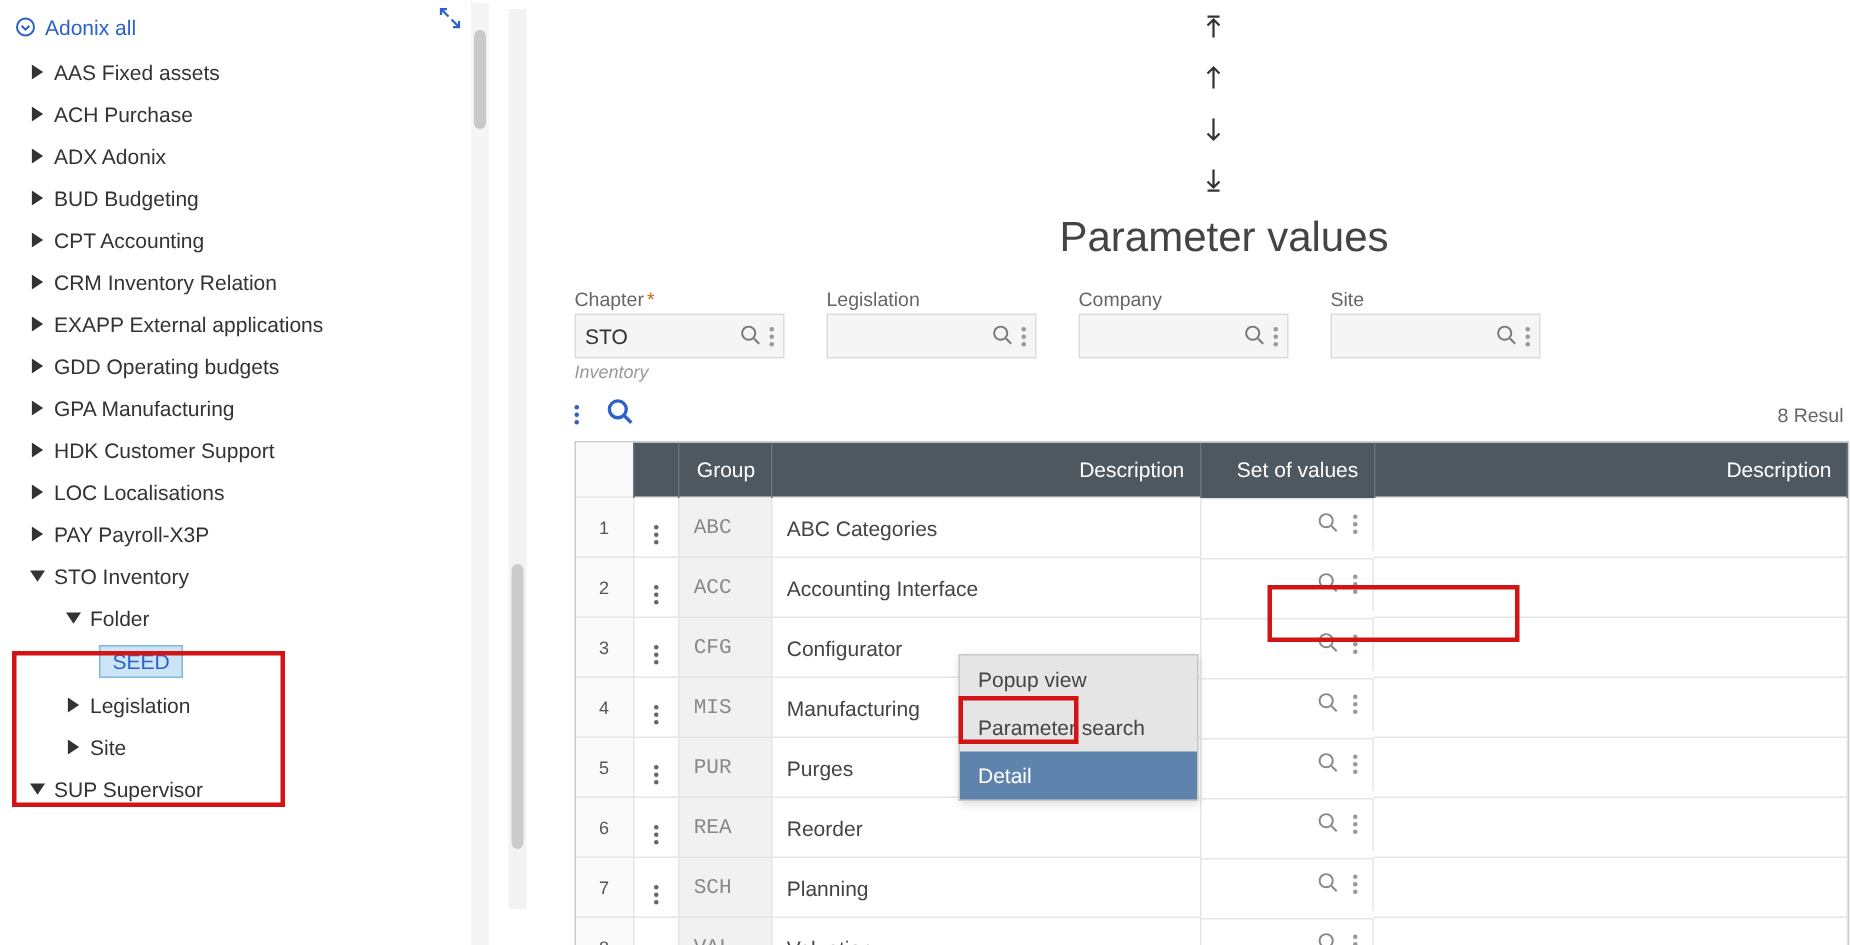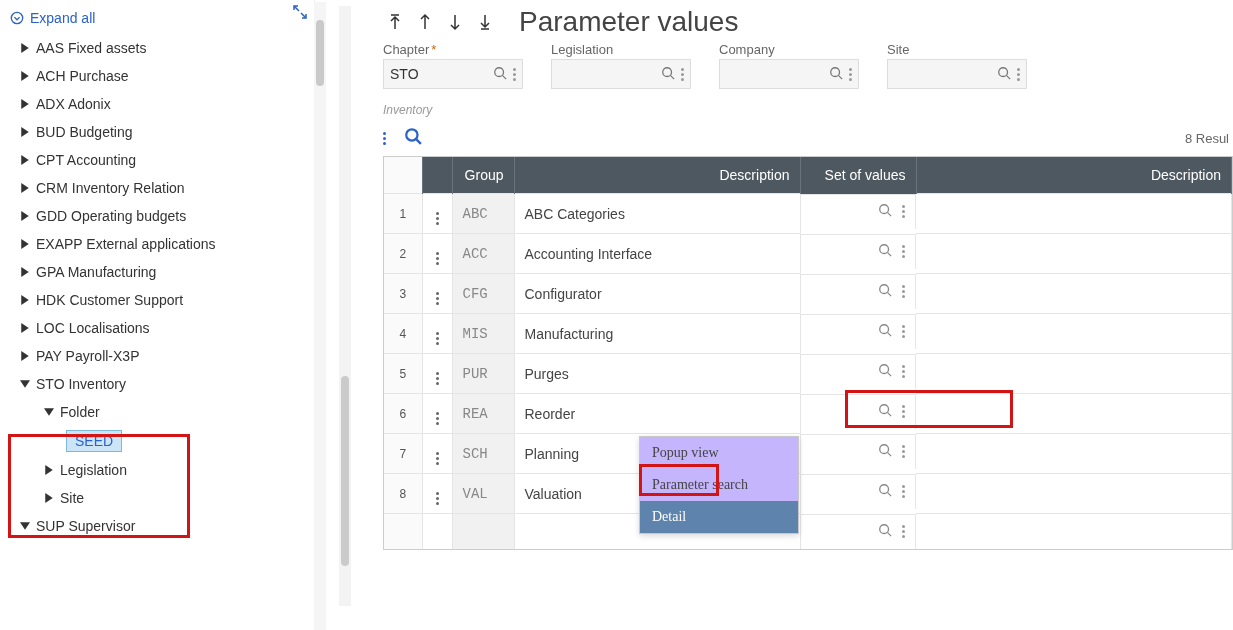--- a/index.html
+++ b/index.html
@@ -94,22 +94,23 @@
   
   .main {
     flex: 1;
     position: relative;
     padding: 6px 0 0 60px;
   }
   .toolbar {
     display: flex;
     align-items: center;
     gap: 10px;
-    margin-bottom: 4px;
+    margin-bottom: 18px;
     margin-left: 10px;
+    flex-direction: column;
   }
   .toolbar .arrow-btn {
     width: 20px; height: 24px;
     display: inline-flex;
     align-items: center; justify-content: center;
     color: #333;
     cursor: pointer;
   }
   .page-title {
     font-size: 28px;
@@ -148,21 +149,21 @@
     background: transparent;
     outline: none;
     width: 100%;
     font-size: 14px;
     color: #333;
   }
   .filter-input .search, .filter-input .dots {
     color: #888;
     cursor: pointer;
   }
-  .filter-hint { font-size: 12px; color: #999; font-style: italic; margin-top: 12px; }
+  .filter-hint { font-size: 12px; color: #999; font-style: italic; }
   .results-bar {
     display: flex;
     justify-content: space-between;
     align-items: center;
     margin: 6px 0 0 8px;
     padding-right: 4px;
   }
   .results-bar .left-actions {
     display: flex;
     gap: 18px;
@@ -227,25 +228,24 @@
     border: 3px solid #d21414;
     position: absolute;
     pointer-events: none;
   }
   
   .popup {
     position: absolute;
     left: 324px;
     top: 436px;
     width: 160px;
-    background: #c4b5fd;
+    background: #e5e5e5;
     border: 1px solid #c8c8c8;
     box-shadow: 0 2px 6px rgba(0,0,0,0.15);
     z-index: 50;
-    font-family: Liberation Serif, serif;
   }
   .popup-item {
     padding: 8px 12px;
     font-size: 14px;
     color: #444;
     cursor: pointer;
   }
   .popup-item.selected {
     background: #5e83ad;
     color: #fff;
@@ -291,21 +291,21 @@
 <body>
 
 <div class="container">
 
   <div class="sidebar">
     <div class="expand-all">
       <svg viewBox="0 0 16 16" fill="none" stroke="#2b62c9" stroke-width="1.5">
           <circle cx="8" cy="8" r="6.5"></circle>
           <path d="M5 7l3 3 3-3"></path>
         </svg>
-      <span>Expand all</span>
+      <span>Adonix all</span>
     </div>
     <span class="fullscreen-icon">
       <svg width="16" height="16" viewBox="0 0 16 16" fill="none" stroke="#2b62c9" stroke-width="1.5">
           <path d="M2 6V2h4M14 10v4h-4"></path>
           <path d="M2 2l5 5M14 14l-5-5"></path>
         </svg>
     </span>
 
     <div class="tree">
       <div class="tree-node">
@@ -355,29 +355,29 @@
             </svg>
           </span>
           <span>CRM Inventory Relation</span>
         </div>
       <div class="tree-node">
           <span class="caret">
             <svg viewBox="0 0 8 8">
               <path d="M1 0l6 4-6 4z"></path>
             </svg>
           </span>
+          <span>EXAPP External applications</span>
+        </div>
+      <div class="tree-node">
+          <span class="caret">
+            <svg viewBox="0 0 8 8">
+              <path d="M1 0l6 4-6 4z"></path>
+            </svg>
+          </span>
           <span>GDD Operating budgets</span>
-        </div>
-      <div class="tree-node">
-          <span class="caret">
-            <svg viewBox="0 0 8 8">
-              <path d="M1 0l6 4-6 4z"></path>
-            </svg>
-          </span>
-          <span>EXAPP External applications</span>
         </div>
       <div class="tree-node">
           <span class="caret">
             <svg viewBox="0 0 8 8">
               <path d="M1 0l6 4-6 4z"></path>
             </svg>
           </span>
           <span>GPA Manufacturing</span>
         </div>
       <div class="tree-node">

